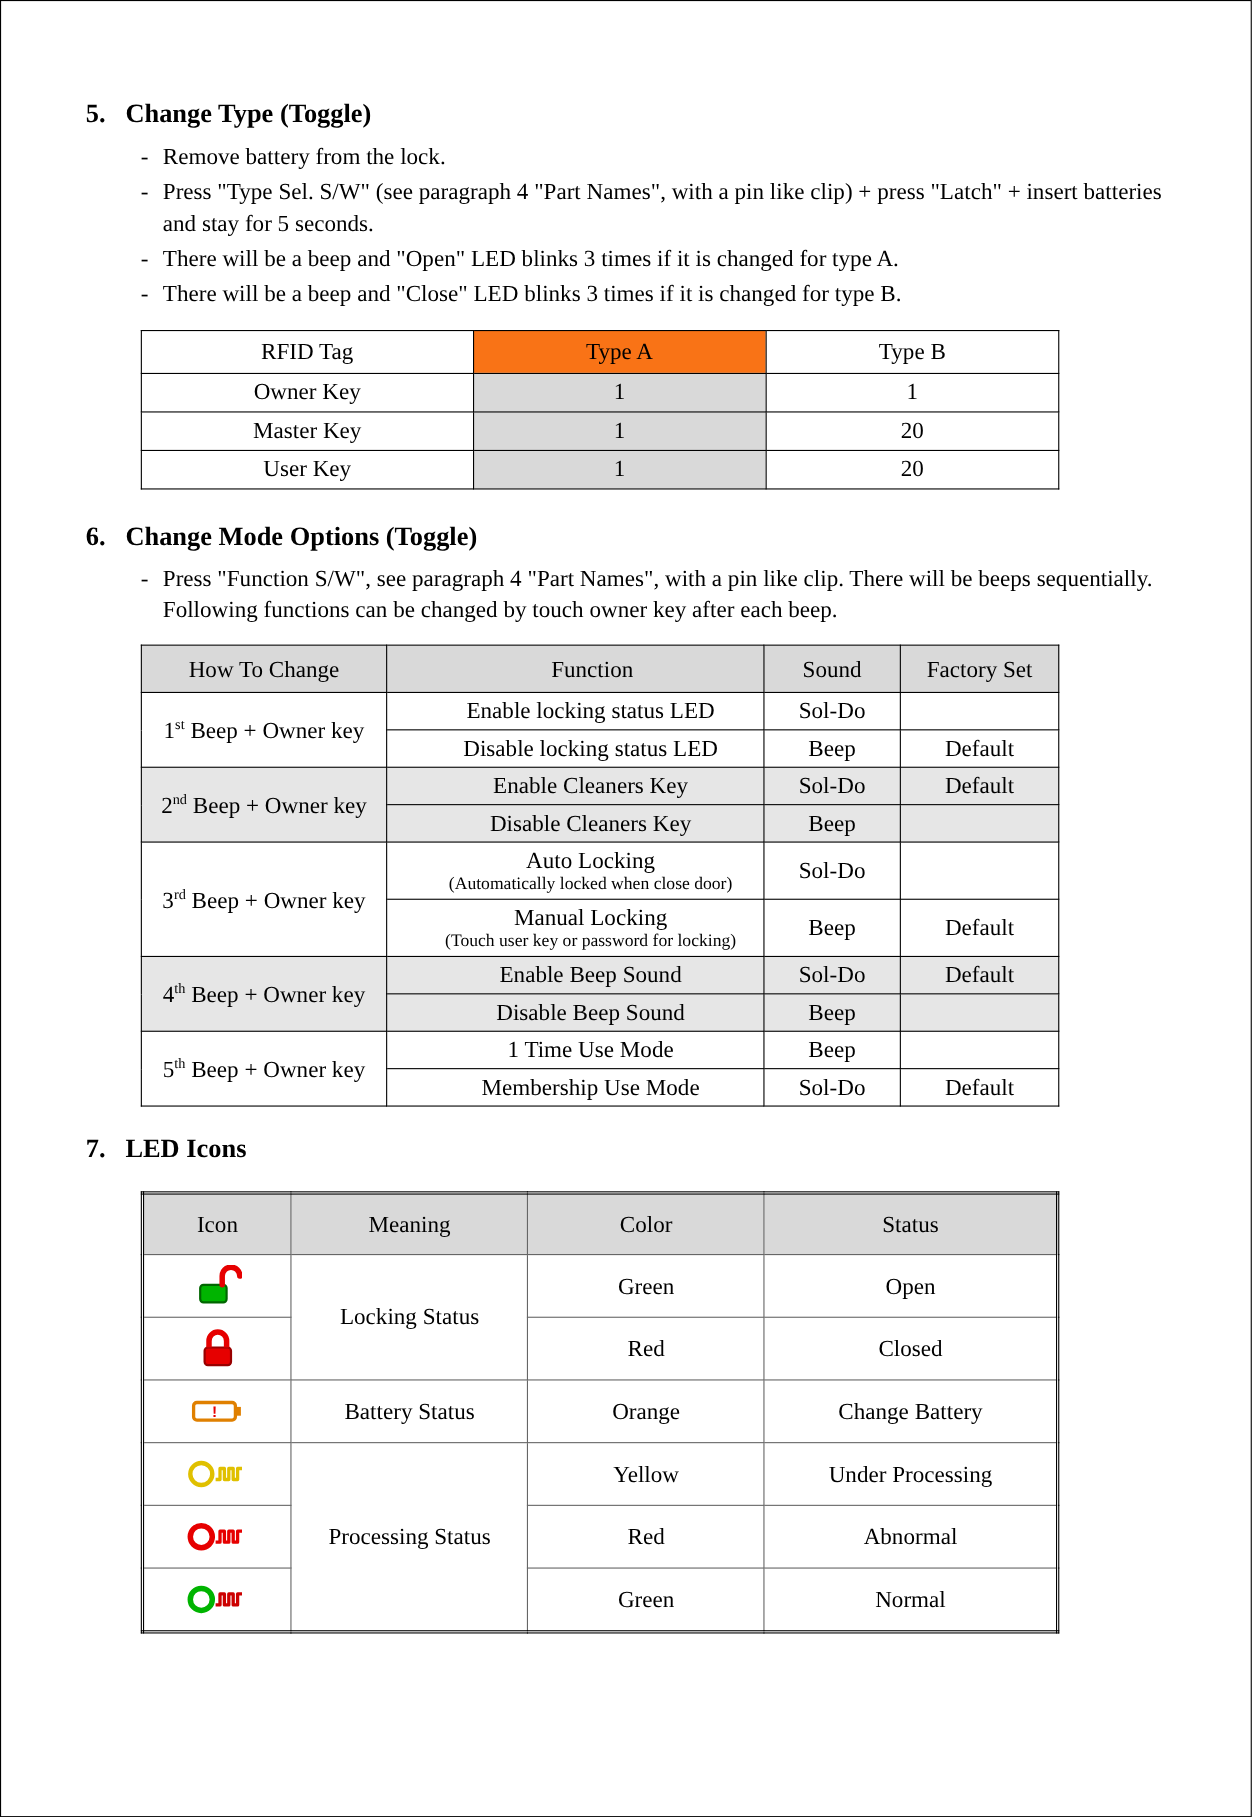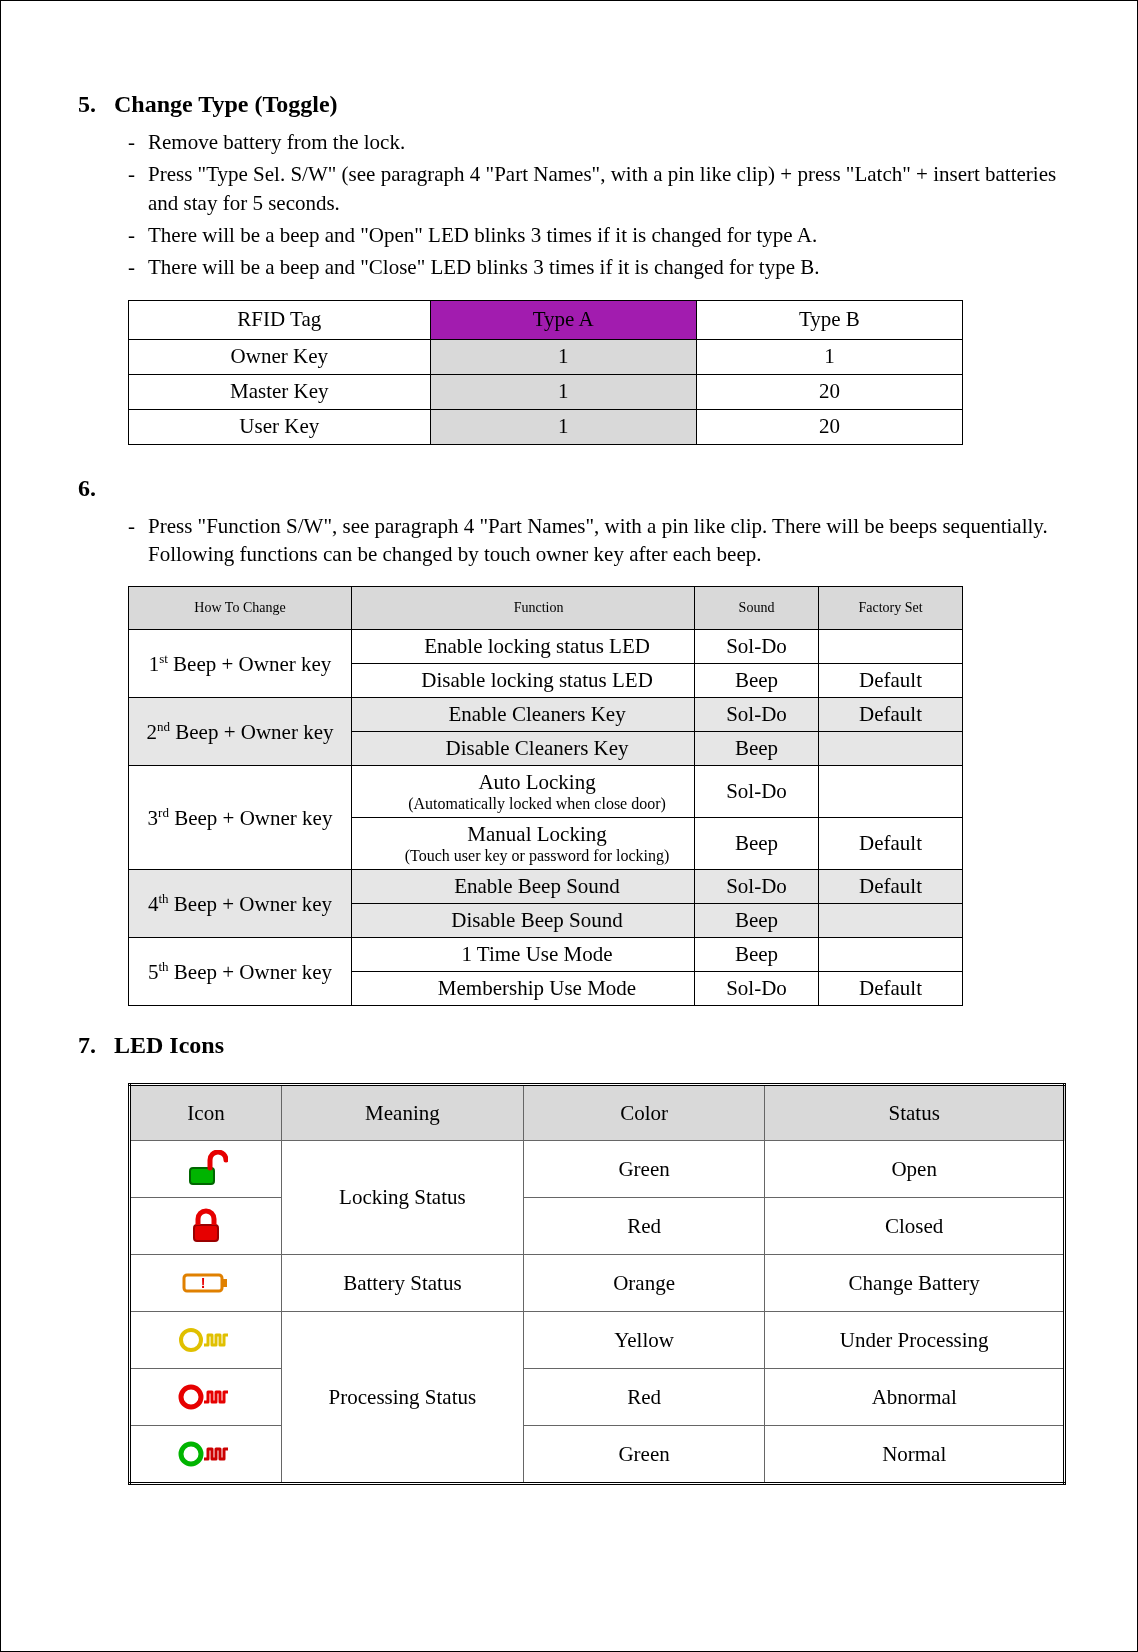--- a/index.html
+++ b/index.html
@@ -64,35 +64,35 @@
       font-size: 21px;
       text-align: center;
       vertical-align: middle;
     }
     .t1 { width: 835px; }
     .t1 th { height: 36px; }
     .t1 td { height: 32px; }
     .t1 .c1 { width: 306px; }
     .t1 .c2 { width: 270px; background: #d9d9d9; }
     .t1 .c3 { width: 270px; }
-    .t1 th.c2 { background: #a21caf; }
+    .t1 th.c2 { background: #f97316; }
 
     .t2 { width: 835px; }
-    .t2 th { background: #d9d9d9; height: 40px; font-size: 14px; }
+    .t2 th { background: #d9d9d9; height: 40px; font-size: 21px; }
     .t2 td { font-size: 21px; }
     .t2 .c1 { width: 225px; }
     .t2 .c2 { width: 320px; padding-left: 32px; }
     .t2 .c3 { width: 120px; }
     .t2 .c4 { width: 140px; }
     .t2 .shade { background: #e6e6e6; }
     .t2 td { padding: 4px 4px; }
     .t2 .fn-main { font-size: 21px; }
     .t2 .fn-sub { font-size: 16px; display: block; }
 
-    .t3 { width: 938px; border: 3px double #000; }
+    .t3 { width: 835px; border: 3px double #000; }
     .t3 th, .t3 td { border: 1px solid #666; }
     .t3 th { background: #d9d9d9; height: 52px; font-size: 21px; }
     .t3 td { height: 54px; font-size: 21px; }
     .t3 .c1 { width: 130px; }
     .t3 .c2 { width: 210px; }
     .t3 .c3 { width: 210px; }
     .t3 .c4 { width: 260px; }
 
     .ord { font-size: 21px; }
     .ord sup { font-size: 13px; vertical-align: super; }
@@ -151,20 +151,21 @@
         <td class="c2">1</td>
         <td class="c3">20</td>
       </tr>
     </tbody>
       </table>
   </div>
 
   <div class="section" style="margin-top:30px;">
     <div class="section-heading">
       <span class="section-num">6.</span>
+      <span class="section-title">Change Mode Options (Toggle)</span>
     </div>
     <div class="bullet-list">
       <div class="bullet-item">
           <span class="bullet-dash">-</span>
           <span class="bullet-text">Press "Function S/W", see paragraph 4 "Part Names", with a pin like clip. There will be beeps sequentially. Following functions can be changed by touch owner key after each beep.</span>
         </div>
     </div>
 
     <table class="t2">
       <tbody>

